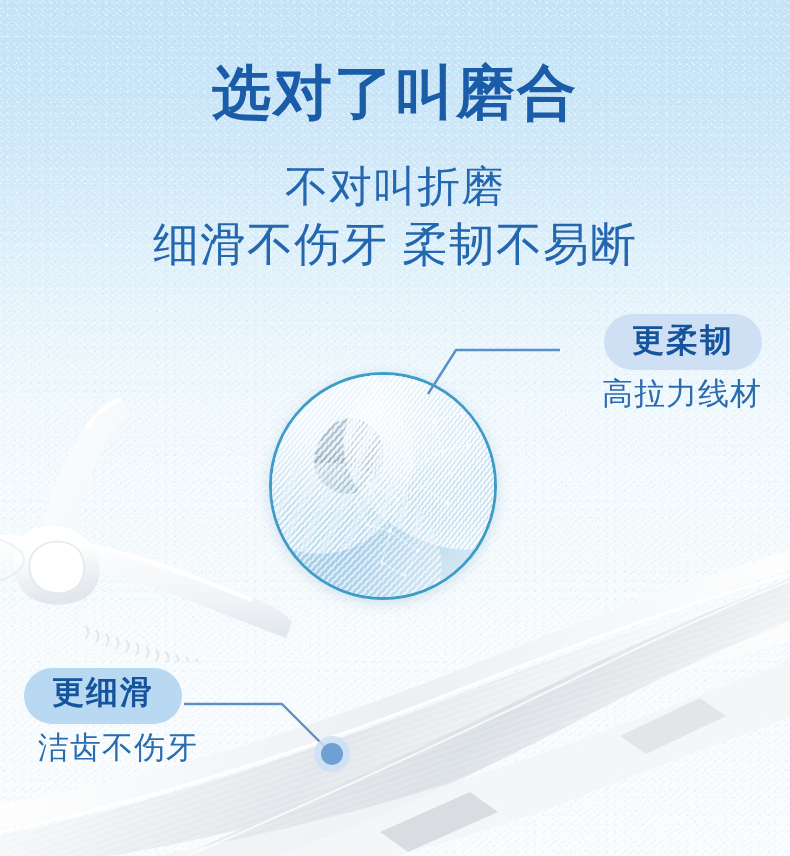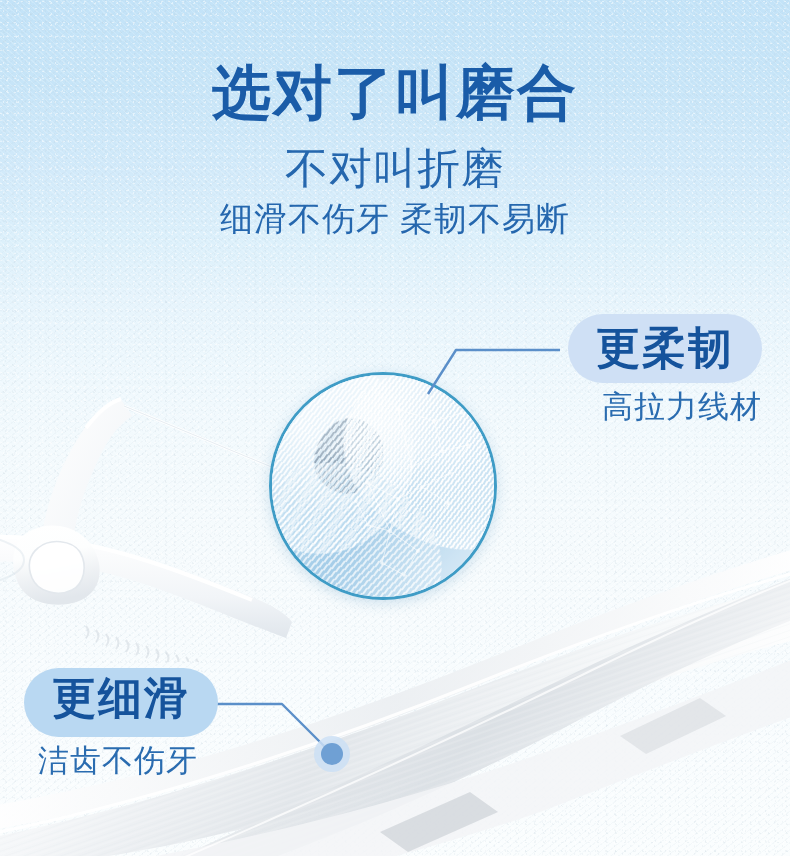--- a/index.html
+++ b/index.html
@@ -66,30 +66,30 @@
     z-index: 30;
   }
   .title-main {
     font-size: 59px;
     line-height: 1.08;
     font-weight: 700;
     letter-spacing: 2px;
     color: #1a5ca8;
   }
   .title-sub1 {
-    margin-top: 18px;
+    margin-top: 36px;
     font-size: 43px;
     line-height: 1.16;
     font-weight: 400;
     letter-spacing: 1px;
     color: #2567ae;
   }
   .title-sub2 {
     margin-top: 6px;
-    font-size: 33px;
+    font-size: 46px;
     line-height: 1.16;
     font-weight: 400;
     letter-spacing: 1px;
     color: #2567ae;
   }
 
   
   .zoom-circle {
     position: absolute;
     left: 269px;
@@ -217,21 +217,21 @@
 
   
   .callout { position: absolute; z-index: 28; }
   .callout-right { left: 494px; top: 314px; width: 268px; text-align: right; }
   .callout-left  { left: 24px;  top: 668px; width: 268px; text-align: left; }
 
   .pill {
     display: inline-block;
     padding: 9px 28px 11px;
     border-radius: 40px;
-    font-size: 44px;
+    font-size: 32px;
     line-height: 1.12;
     font-weight: 700;
     letter-spacing: 2px;
     color: #15539c;
     white-space: nowrap;
   }
   .pill-right { background: #cfe0f5; }
   .pill-left  { background: #b9d8f2; font-family: Liberation Mono, monospace; }
 
   .desc {

